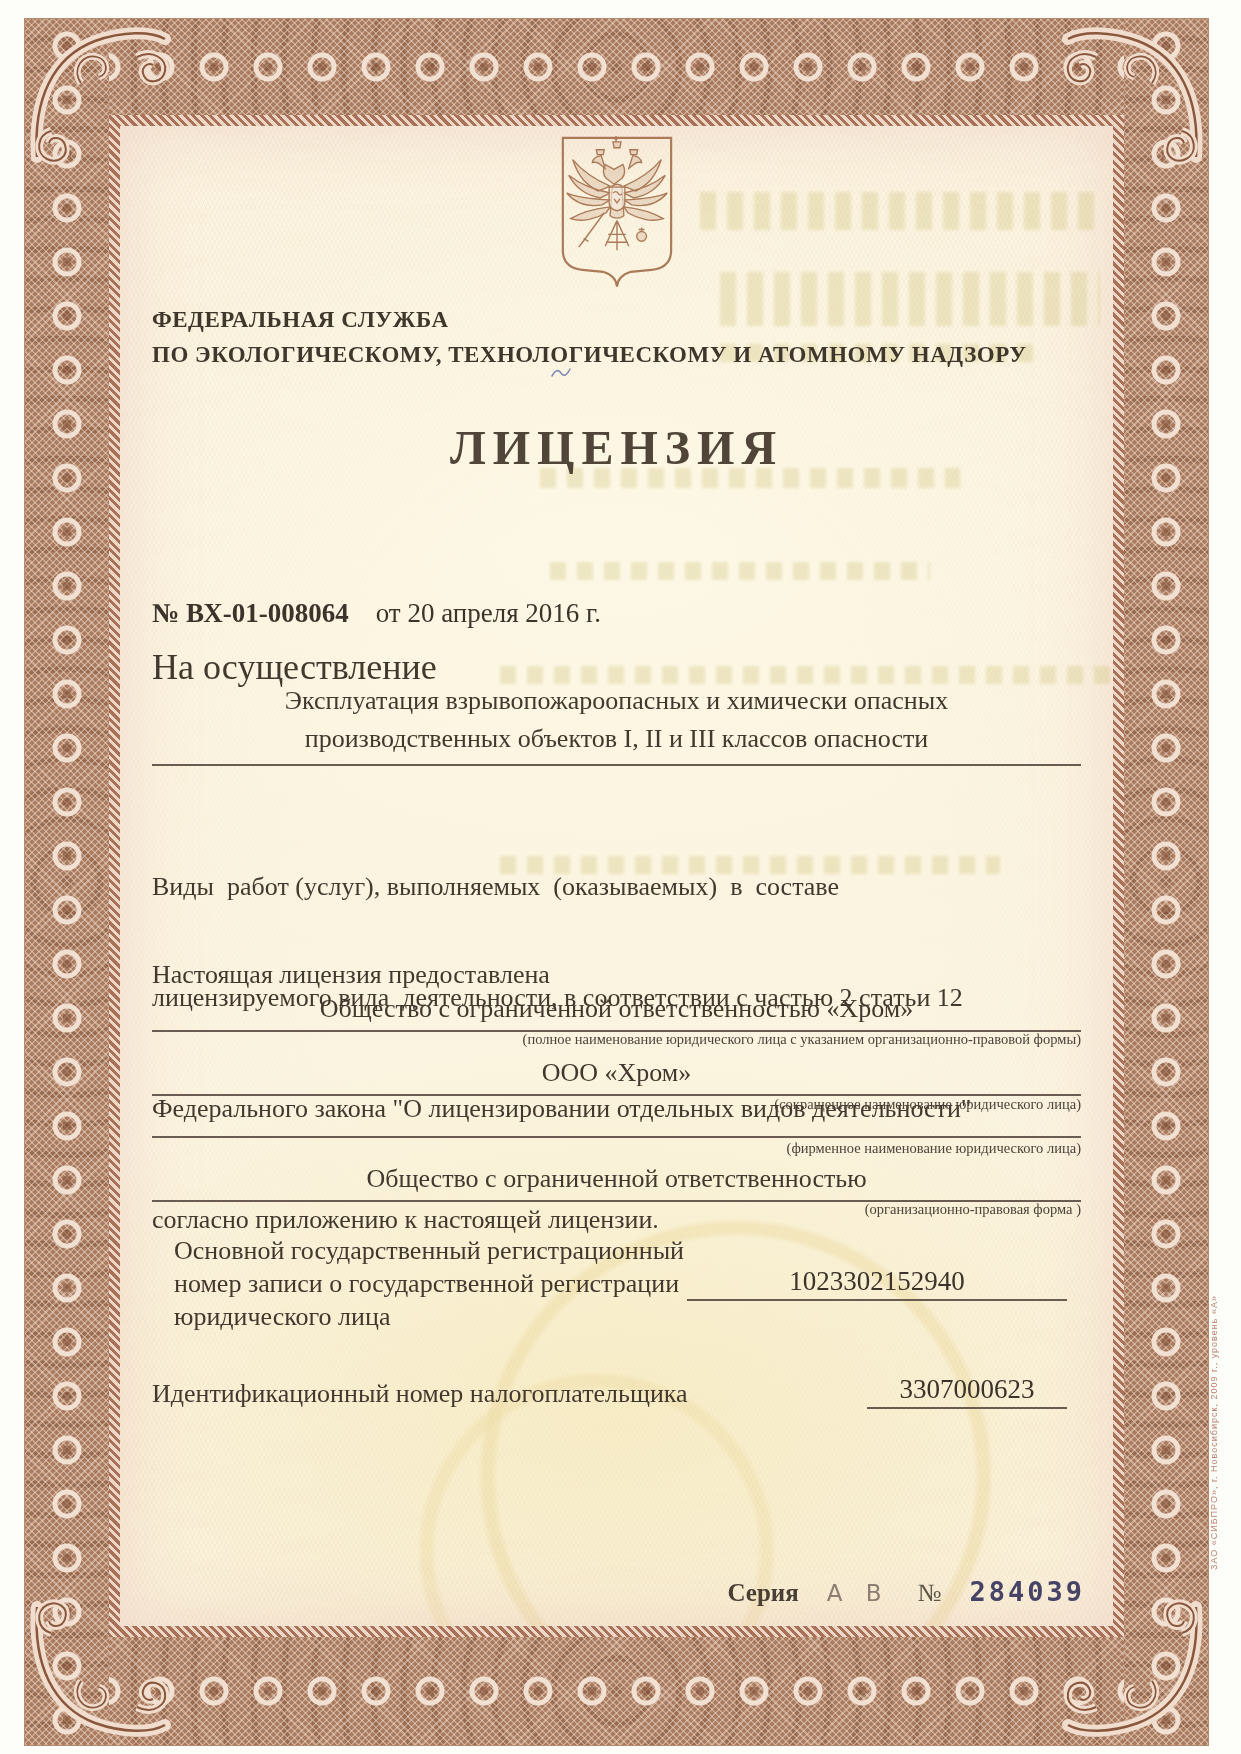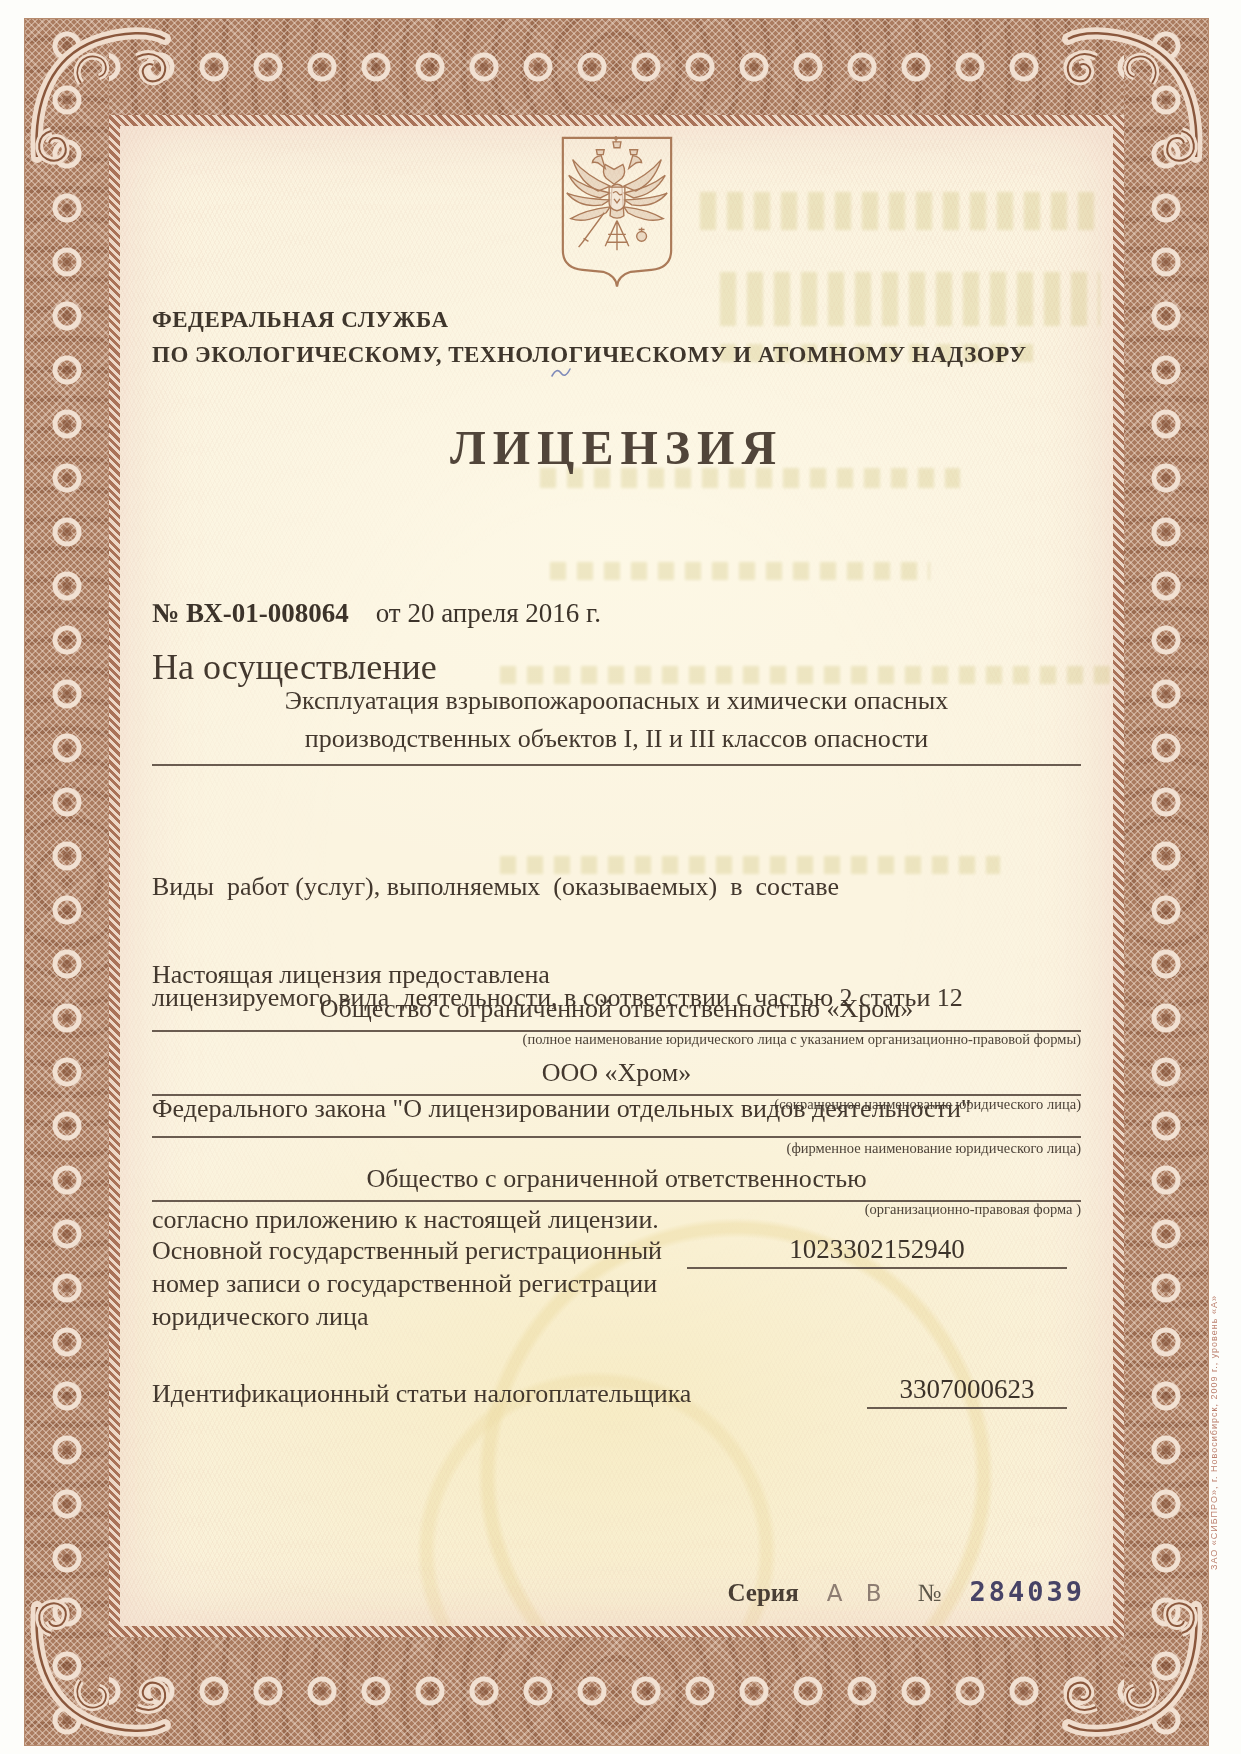--- a/index.html
+++ b/index.html
@@ -92,21 +92,21 @@
   .uline{text-align:center;font-size:26px;border-bottom:2px solid #6a5c50;padding-bottom:6px;}
   .cap{text-align:right;font-size:14.5px;color:#4c4238;}
   .full-name{top:868px;}
   .cap1{top:905px;}
   .short-name{top:932px;}
   .cap2{top:970px;}
   .blank-line{top:986px;height:24px;border-bottom:2px solid #6a5c50;}
   .cap3{top:1014px;}
   .legal-form{top:1038px;}
   .cap4{top:1075px;}
-  .ogrn{top:1108px;display:flex;justify-content:space-between;align-items:flex-start;}
+  .ogrn{top:1108px;display:flex;justify-content:space-between;align-items:center;margin-left:22px;}
   .ogrn-labels{font-size:26px;line-height:33px;}
   .value-box{border-bottom:2px solid #6a5c50;text-align:center;font-size:27px;padding-bottom:2px;color:#3c332a;}
   .ogrn .value-box{width:380px;margin-right:14px;}
   .inn{top:1248px;display:flex;justify-content:space-between;align-items:flex-end;font-size:26px;}
   .inn .value-box{width:200px;margin-right:14px;}
   .series{position:absolute;top:1450px;right:28px;display:flex;align-items:baseline;gap:28px;}
   .series-label{font-size:25px;color:#4a3f35;font-weight:bold;}
   .series-letters{font-size:23px;color:#8d7d72;letter-spacing:8px;font-family:"DejaVu Sans",sans-serif;}
   .series-sign{font-size:25px;color:#5c5648;}
   .series-number{font-family:"DejaVu Sans Mono",monospace;font-size:27px;letter-spacing:3px;color:#474366;font-weight:bold;}
@@ -282,21 +282,21 @@
           <div class="abs ogrn">
             <div class="ogrn-labels">
               <div>Основной государственный регистрационный</div>
               <div>номер записи о государственной регистрации</div>
               <div>юридического лица</div>
             </div>
             <div class="value-box">1023302152940</div>
           </div>
 
           <div class="abs inn">
-            <div>Идентификационный статьи налогоплательщика</div>
+            <div>Идентификационный номер налогоплательщика</div>
             <div class="value-box">3307000623</div>
           </div>
 
           <div class="series">
             <span class="series-label">Серия</span>
             <span class="series-letters">А В</span>
             <span class="series-sign">№</span>
             <span class="series-number">284039</span>
           </div>
 

